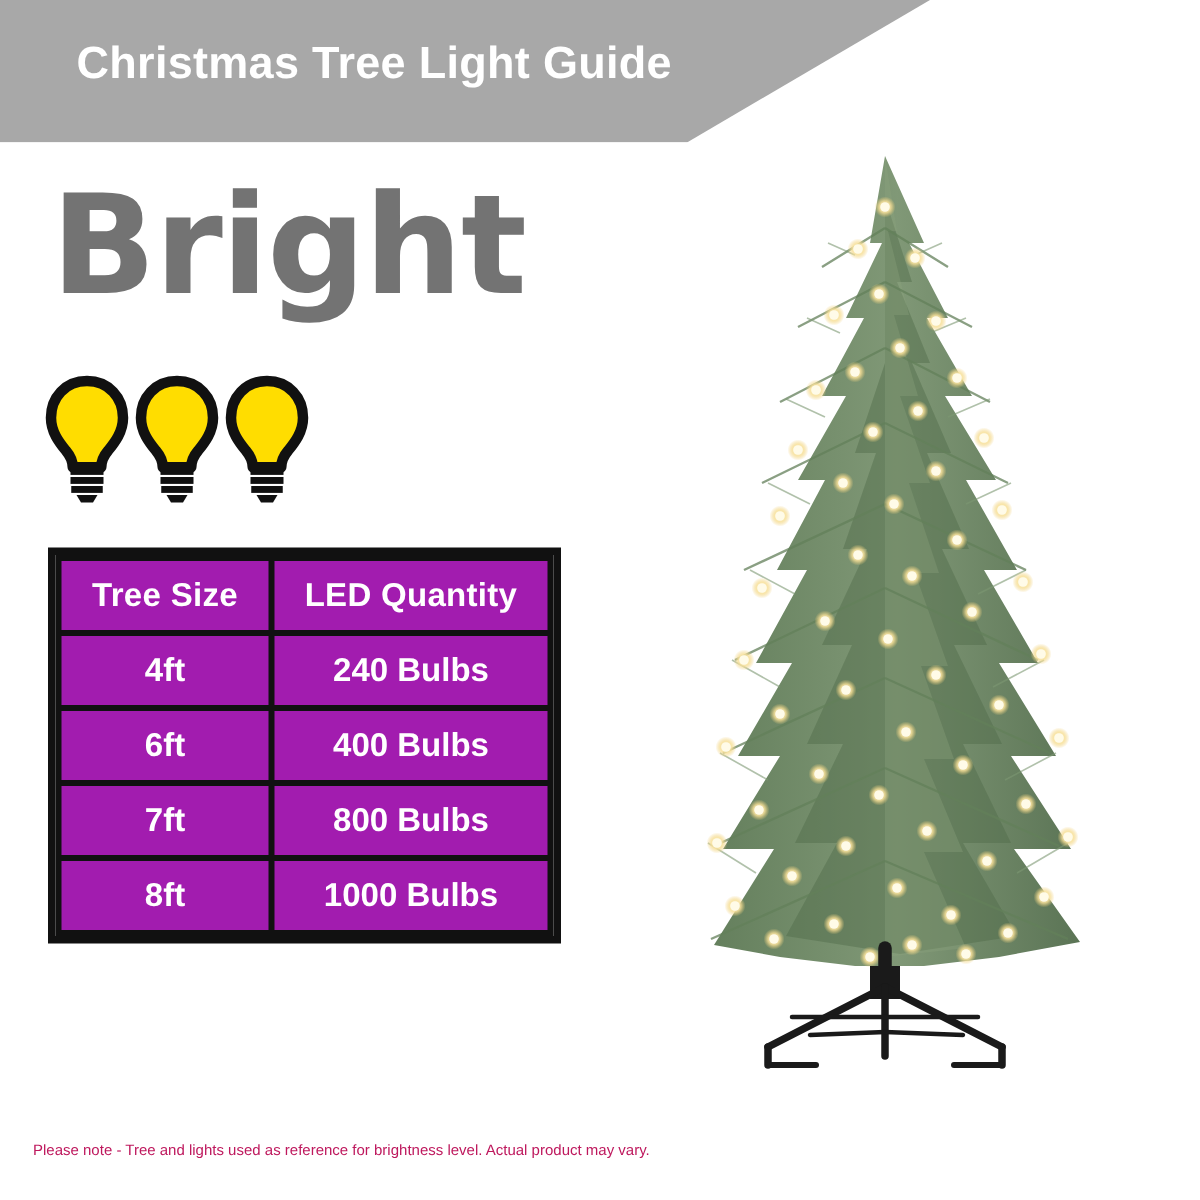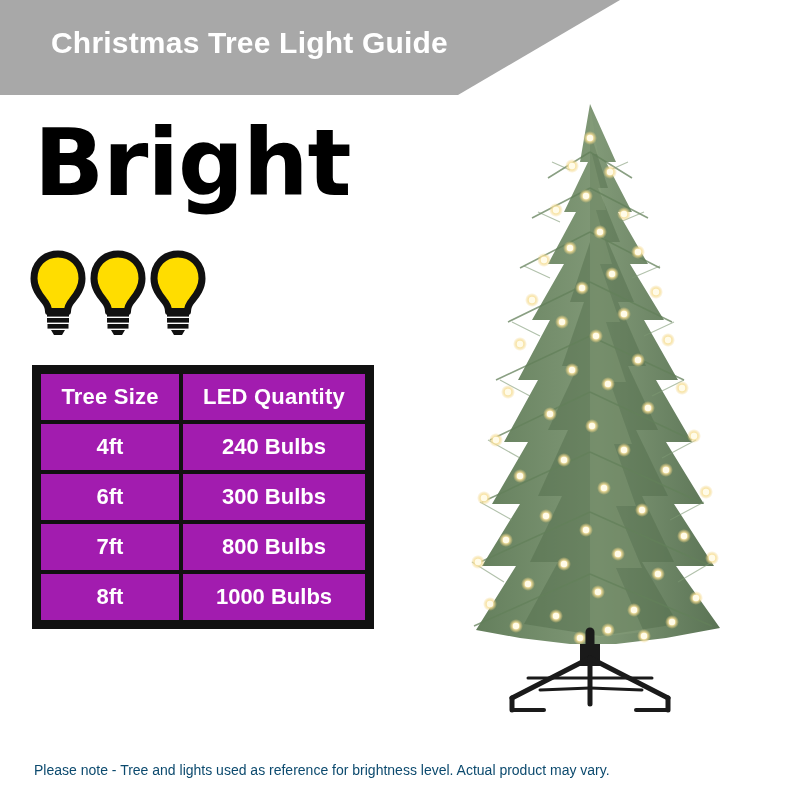--- a/index.html
+++ b/index.html
@@ -47,21 +47,21 @@
     margin-left: 21px;
   }
 
   
   .headline {
     position: absolute;
     left: 34px;
     top: 118px;
     font-size: 92px;
     font-weight: bold;
-    color: #000000;
+    color: #737373;
     line-height: 1;
     letter-spacing: -1px;
     font-family: "DejaVu Sans", sans-serif;
   }
 
   
   .bulbs {
     position: absolute;
     left: 30px;
     top: 250px;
@@ -110,25 +110,25 @@
   table.guide td {
     font-size: 22px;
     font-weight: bold;
   }
   table.guide .col-size { width: 140px; }
   table.guide .col-qty  { width: 184px; }
 
   
   .footer-note {
     position: absolute;
-    left: 34px;
+    left: 22px;
     top: 762px;
     right: 12px;
-    color: #0c4a6e;
-    font-size: 14px;
+    color: #be185d;
+    font-size: 10px;
     font-family: "Liberation Sans", sans-serif;
     white-space: nowrap;
   }
 
   
   .tree-photo {
     position: absolute;
     left: 420px;
     top: 92px;
     width: 380px;
@@ -188,21 +188,21 @@
           <th class="col-qty">LED Quantity</th>
         </tr>
       </thead>
       <tbody>
         <tr>
           <td>4ft</td>
           <td>240 Bulbs</td>
         </tr>
         <tr>
           <td>6ft</td>
-          <td>300 Bulbs</td>
+          <td>400 Bulbs</td>
         </tr>
         <tr>
           <td>7ft</td>
           <td>800 Bulbs</td>
         </tr>
         <tr>
           <td>8ft</td>
           <td>1000 Bulbs</td>
         </tr>
       </tbody>

